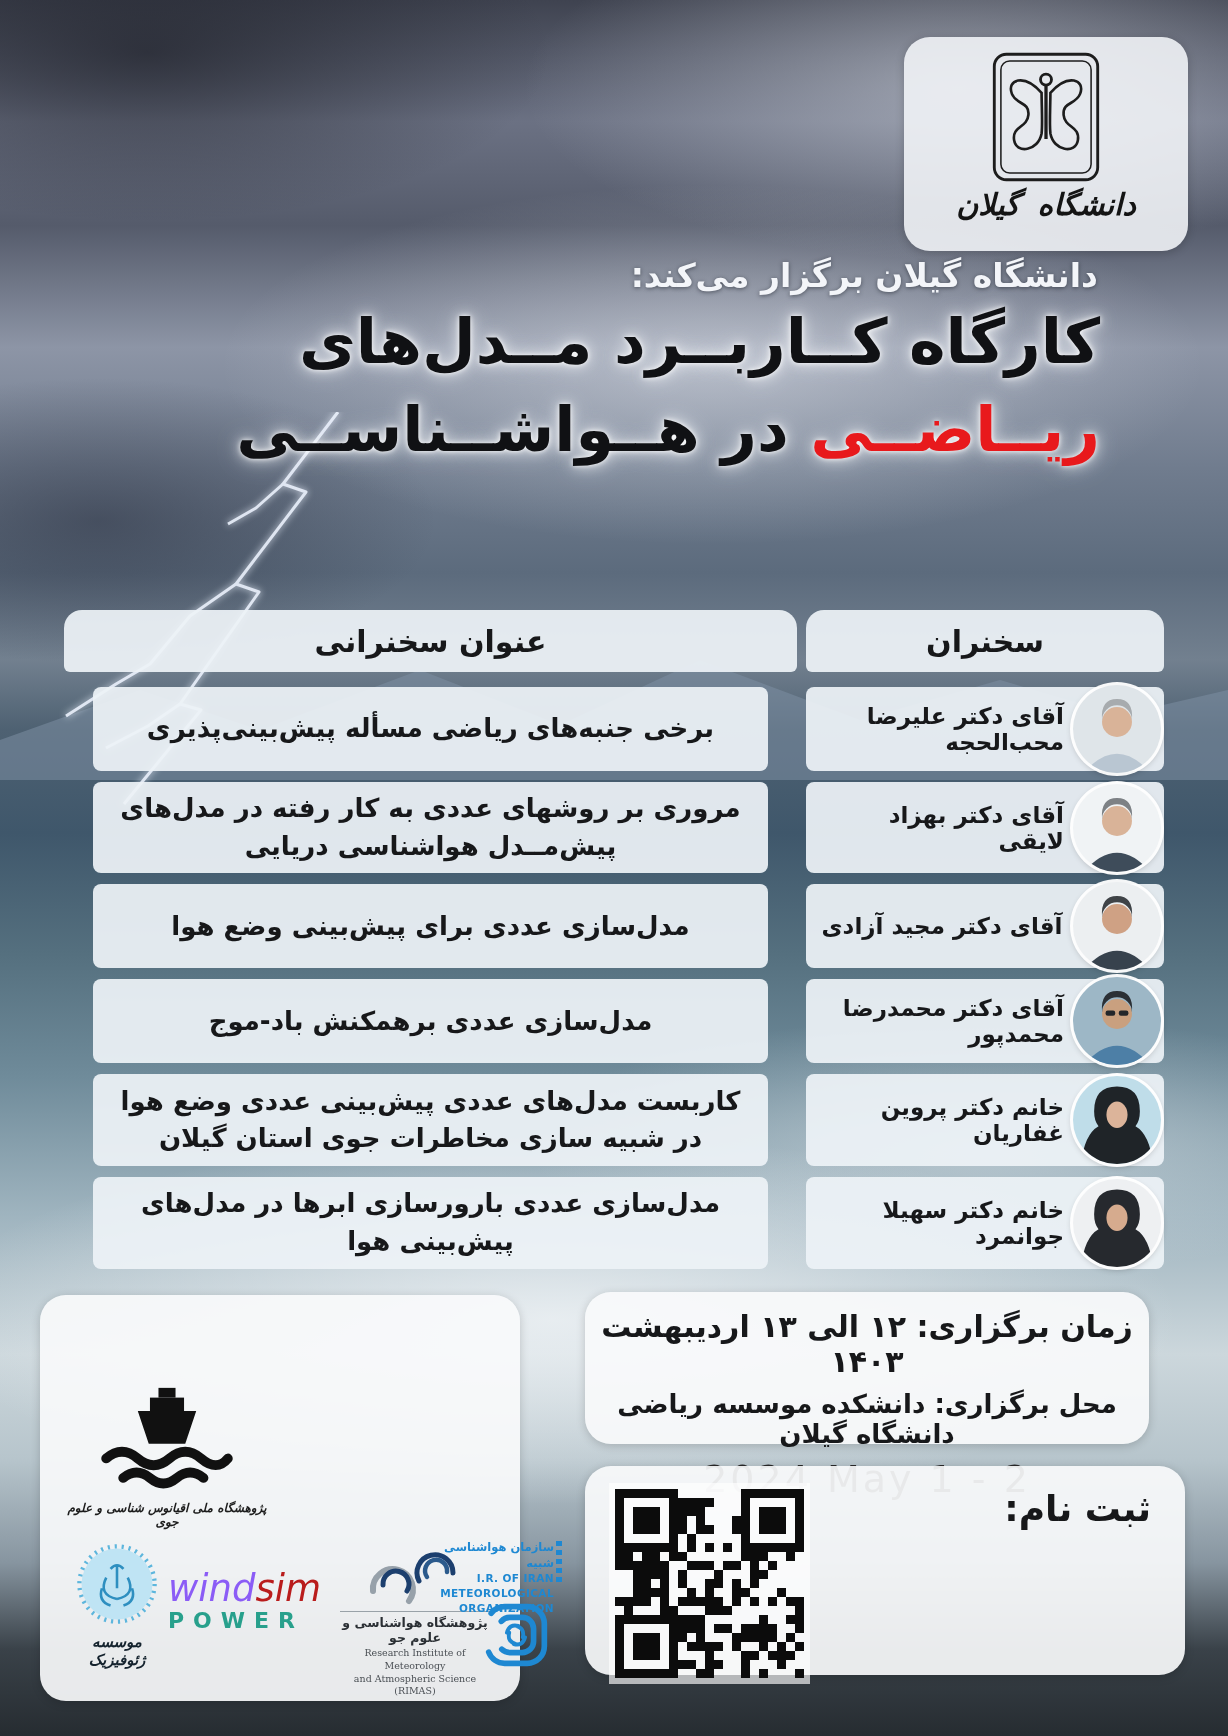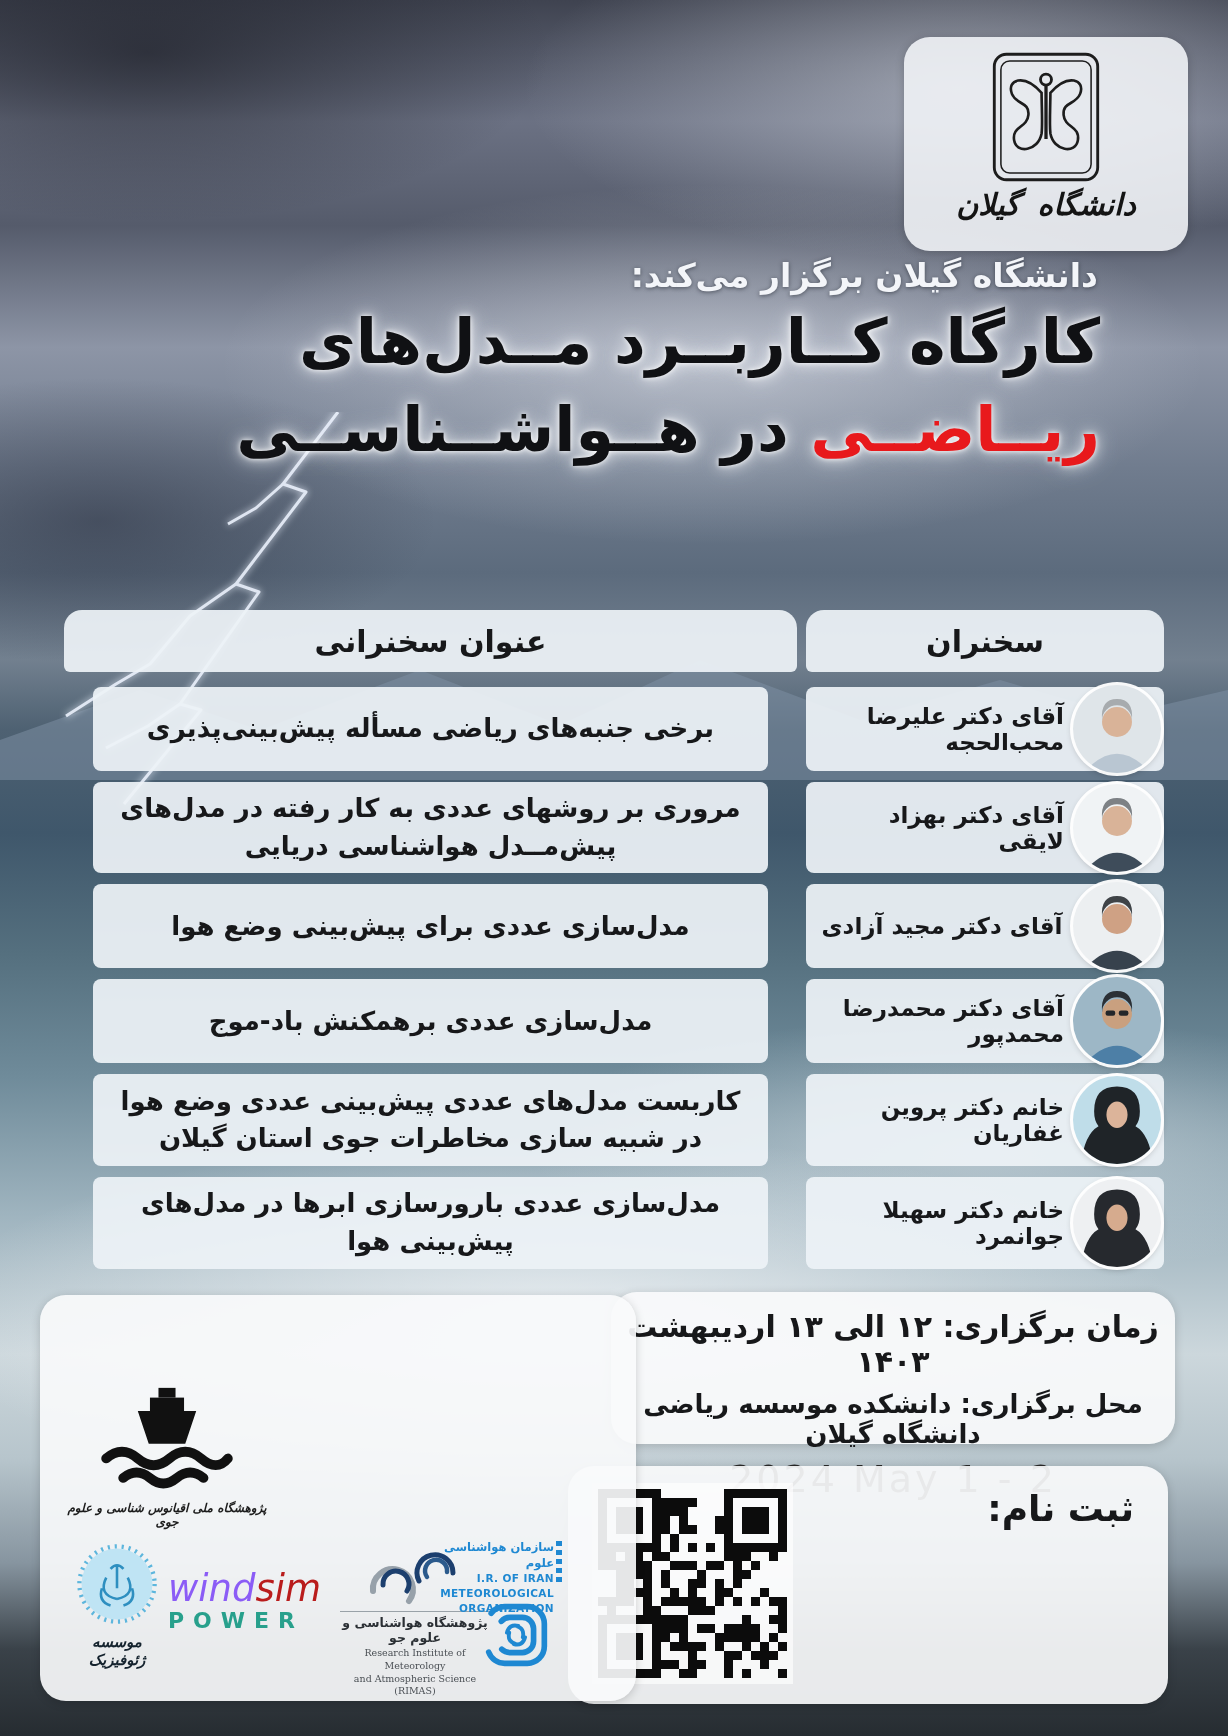--- a/index.html
+++ b/index.html
@@ -67,23 +67,23 @@
   .av2{--bg:#f0f3f5;--skin:#d9b398;--hair:#7d8185;--suit:#3e4c5a;}
   .av3{--bg:#eceff1;--skin:#cfa184;--hair:#3f4347;--suit:#37424d;}
   .av4{--bg:#9db7c6;--skin:#c9a07f;--hair:#2b3035;--suit:#4d7fa6;}
   .av5{--bg:#bfdde9;--skin:#dcb49a;--hijab:#1f2428;}
   .av6{--bg:#eef0f2;--skin:#d6ab8e;--hijab:#26292e;}
   .row5 .cell{min-height:92px;}
 
   
   .panel{position:absolute;background:rgba(248,250,251,.92);border-radius:26px;
     box-shadow:0 2px 10px rgba(0,0,0,.18);}
-  .logos-panel{left:40px;top:1295px;width:596px;height:406px;}
-  .info-panel{left:611px;top:1292px;width:564px;height:152px;direction:rtl;text-align:center;color:#17181a;}
-  .reg-panel{left:568px;top:1466px;width:600px;height:238px;}
+  .logos-panel{left:40px;top:1295px;width:480px;height:406px;}
+  .info-panel{left:585px;top:1292px;width:564px;height:152px;direction:rtl;text-align:center;color:#17181a;}
+  .reg-panel{left:585px;top:1466px;width:600px;height:209px;}
 
   .info-line1{font-size:30px;font-weight:bold;margin-top:17px;}
   .info-line2{font-size:26px;font-weight:bold;margin-top:10px;}
   .info-line3{direction:ltr;font-size:38px;font-weight:normal;letter-spacing:3px;color:#2a2a2a;margin-top:8px;}
 
   .reg-label{position:absolute;right:34px;top:22px;direction:rtl;font-size:36px;font-weight:bold;color:#17181a;}
   .qr{position:absolute;left:24px;top:17px;width:201px;height:201px;padding:6px;background:rgba(255,255,255,.65);
     display:grid;grid-template-columns:repeat(21,1fr);grid-template-rows:repeat(21,1fr);}
   .qr div{background:transparent;}
   .qr div.on{background:#0c0c0c;}
@@ -737,21 +737,21 @@
       </svg>
       <div class="rimas-fa">پژوهشگاه هواشناسی و علوم جو</div>
       <div class="rimas-en">
         <div>Research Institute of Meteorology</div>
         <div>and Atmospheric Science (RIMAS)</div>
       </div>
     </div>
 
     <div class="sp irimo-text">
       <div class="irimo-bars"></div>
-      <div class="irimo-fa">سازمان هواشناسی علوم</div>
+      <div class="irimo-fa">سازمان هواشناسی شبیه</div>
       <div class="irimo-en">I.R. OF IRAN</div>
       <div class="irimo-en">METEOROLOGICAL</div>
       <div class="irimo-en">ORGANIZATION</div>
     </div>
 
     <div class="sp irimo-logo">
       <svg viewBox="0 0 60 60">
         <g fill="none" stroke="#1e88d2" stroke-linecap="round">
           <rect x="5" y="5" width="50" height="50" rx="15" stroke-width="5" stroke-dasharray="125 35"></rect>
           <rect x="14.5" y="14.5" width="31" height="31" rx="10" stroke-width="5" stroke-dasharray="72 26"></rect>

